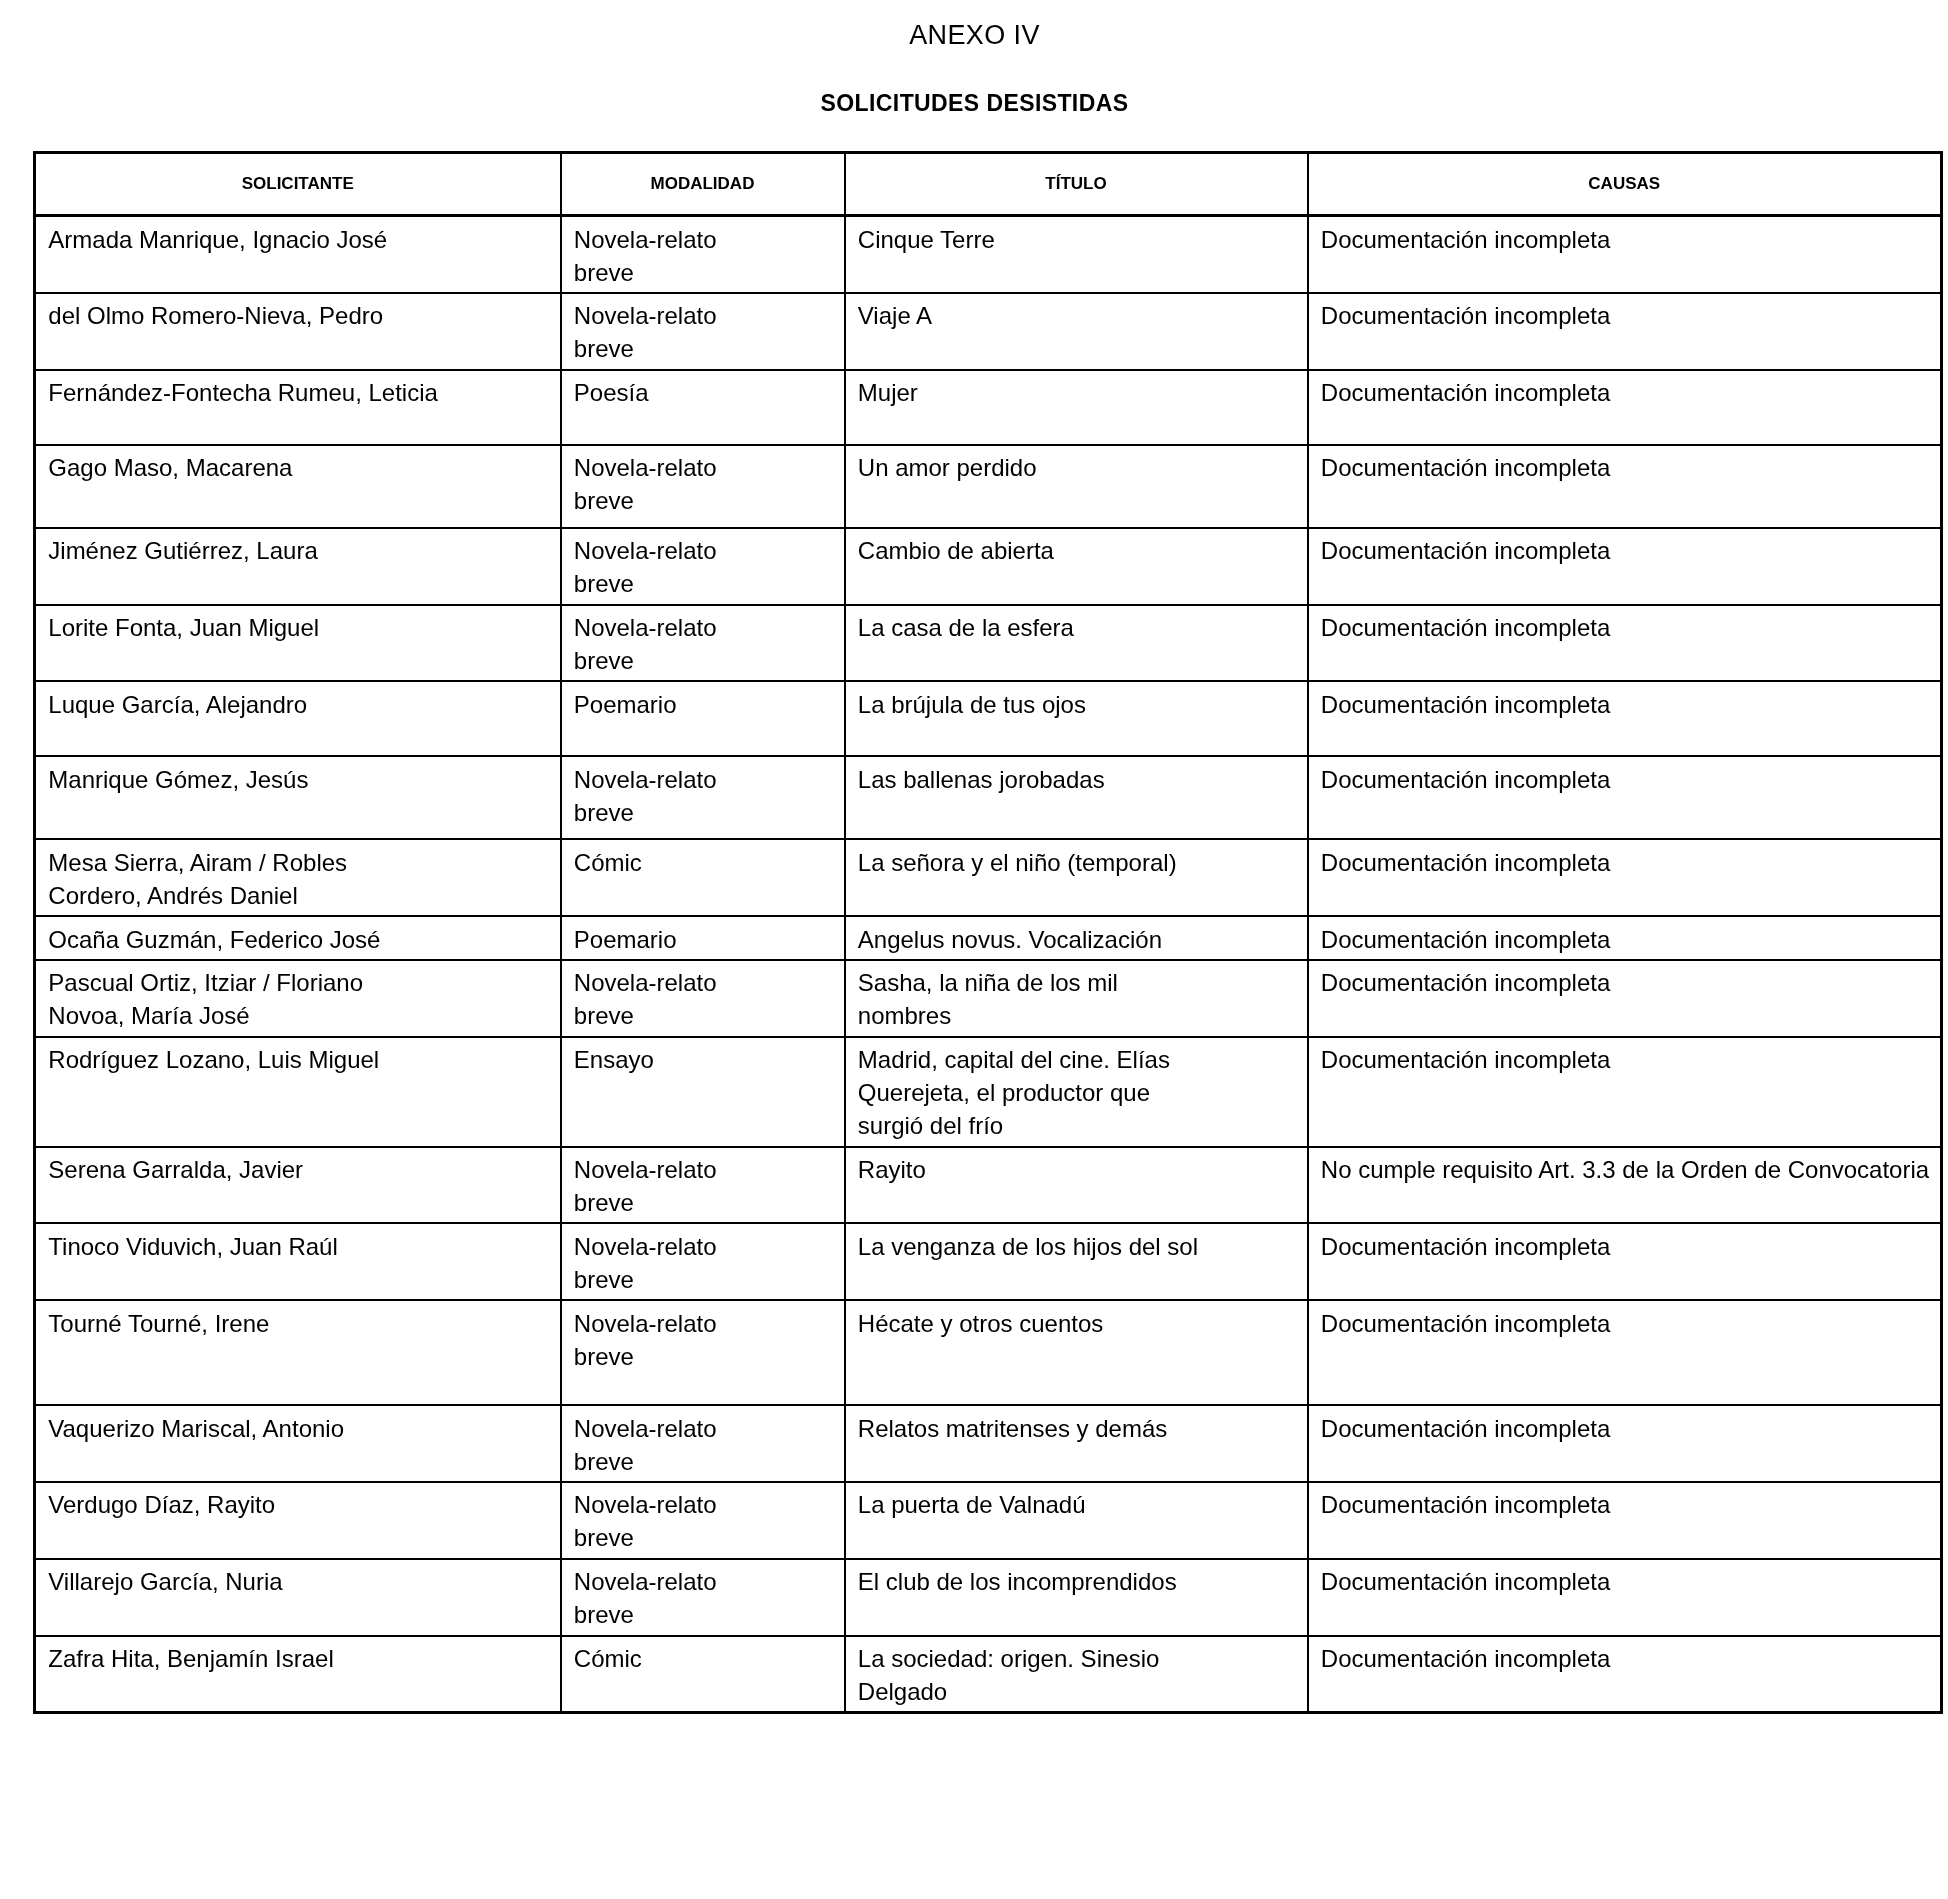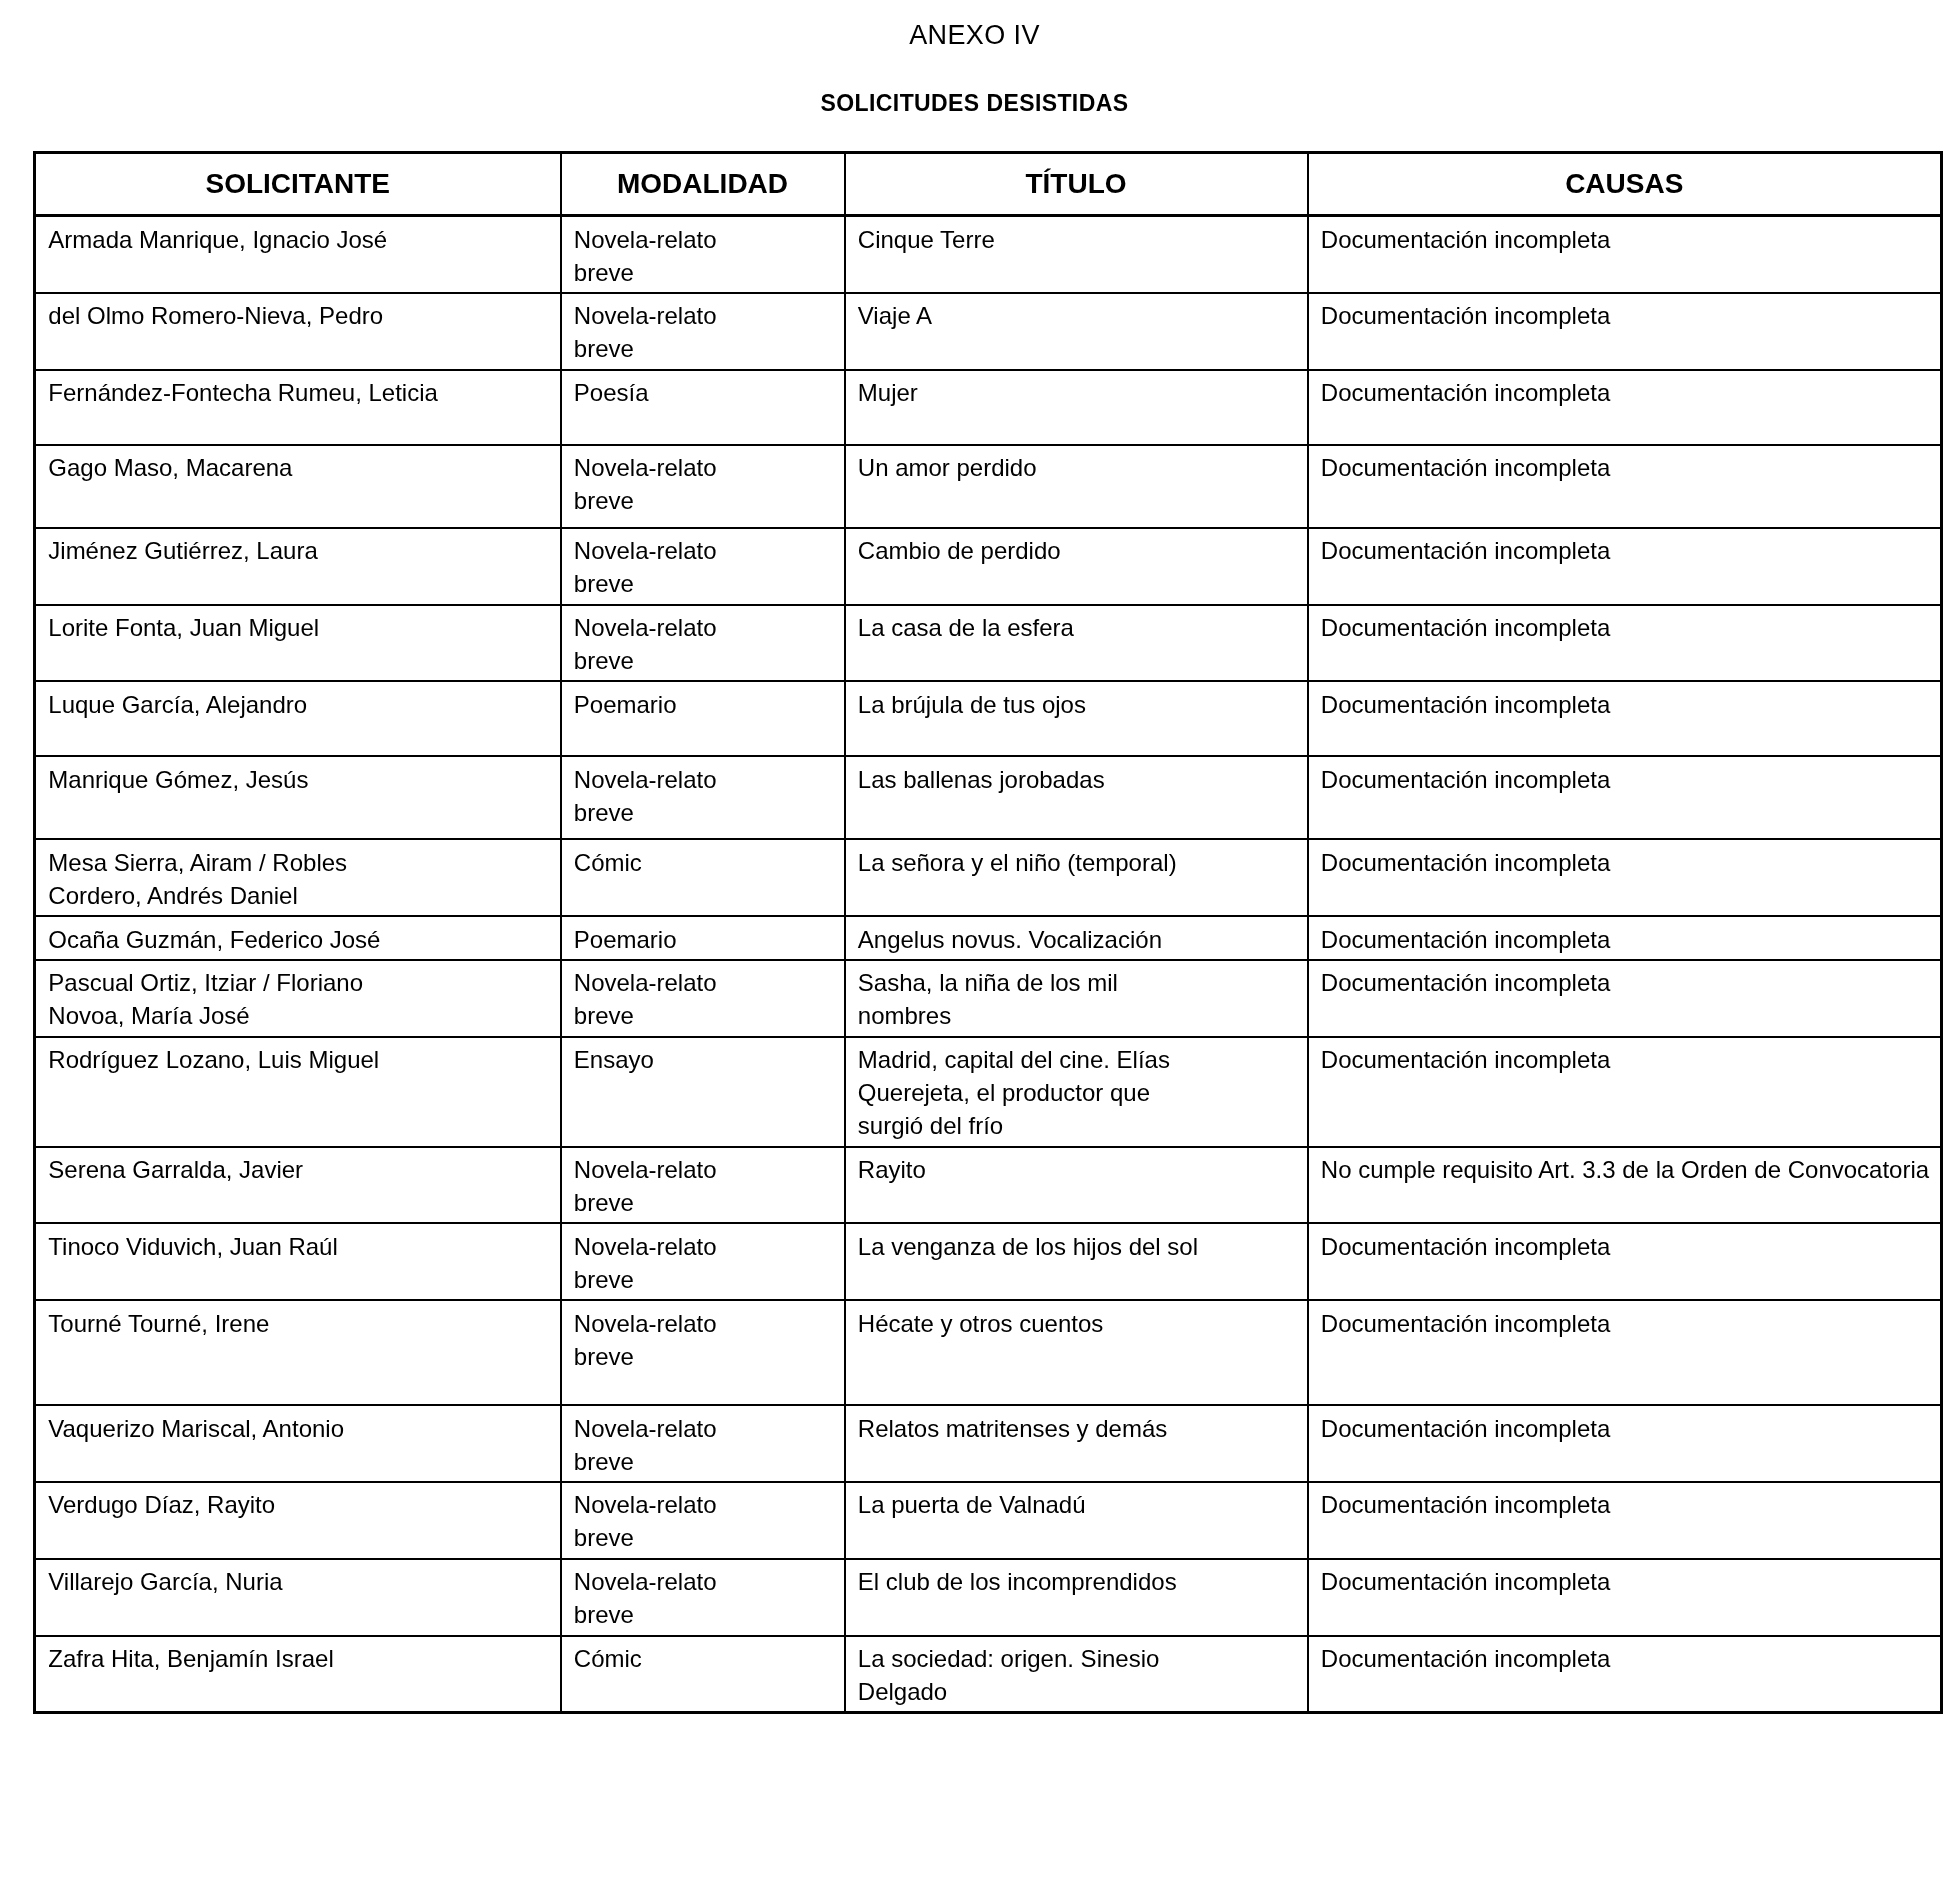--- a/index.html
+++ b/index.html
@@ -44,21 +44,21 @@
   col.c1 { width: 526px; }
   col.c2 { width: 284px; }
   col.c3 { width: 463px; }
   col.c4 { width: 634px; }
   thead tr {
     height: 63px;
   }
   th {
     border: 2.6px solid #000000;
     border-bottom: 3.5px solid #000000;
-    font-size: 28px;
+    font-size: 17px;
     font-weight: 700;
     text-align: center;
     vertical-align: middle;
     padding: 3.5px 7px;
   }
   td {
     border: 2.6px solid #000000;
     font-size: 24px;
     font-weight: 400;
     line-height: 33px;
@@ -123,21 +123,21 @@
           <td>Gago Maso, Macarena</td>
           <td>Novela-relato
 breve</td>
           <td>Un amor perdido</td>
           <td>Documentación incompleta</td>
         </tr>
         <tr>
           <td>Jiménez Gutiérrez, Laura</td>
           <td>Novela-relato
 breve</td>
-          <td>Cambio de perdido</td>
+          <td>Cambio de abierta</td>
           <td>Documentación incompleta</td>
         </tr>
         <tr>
           <td>Lorite Fonta, Juan Miguel</td>
           <td>Novela-relato
 breve</td>
           <td>La casa de la esfera</td>
           <td>Documentación incompleta</td>
         </tr>
         <tr>

